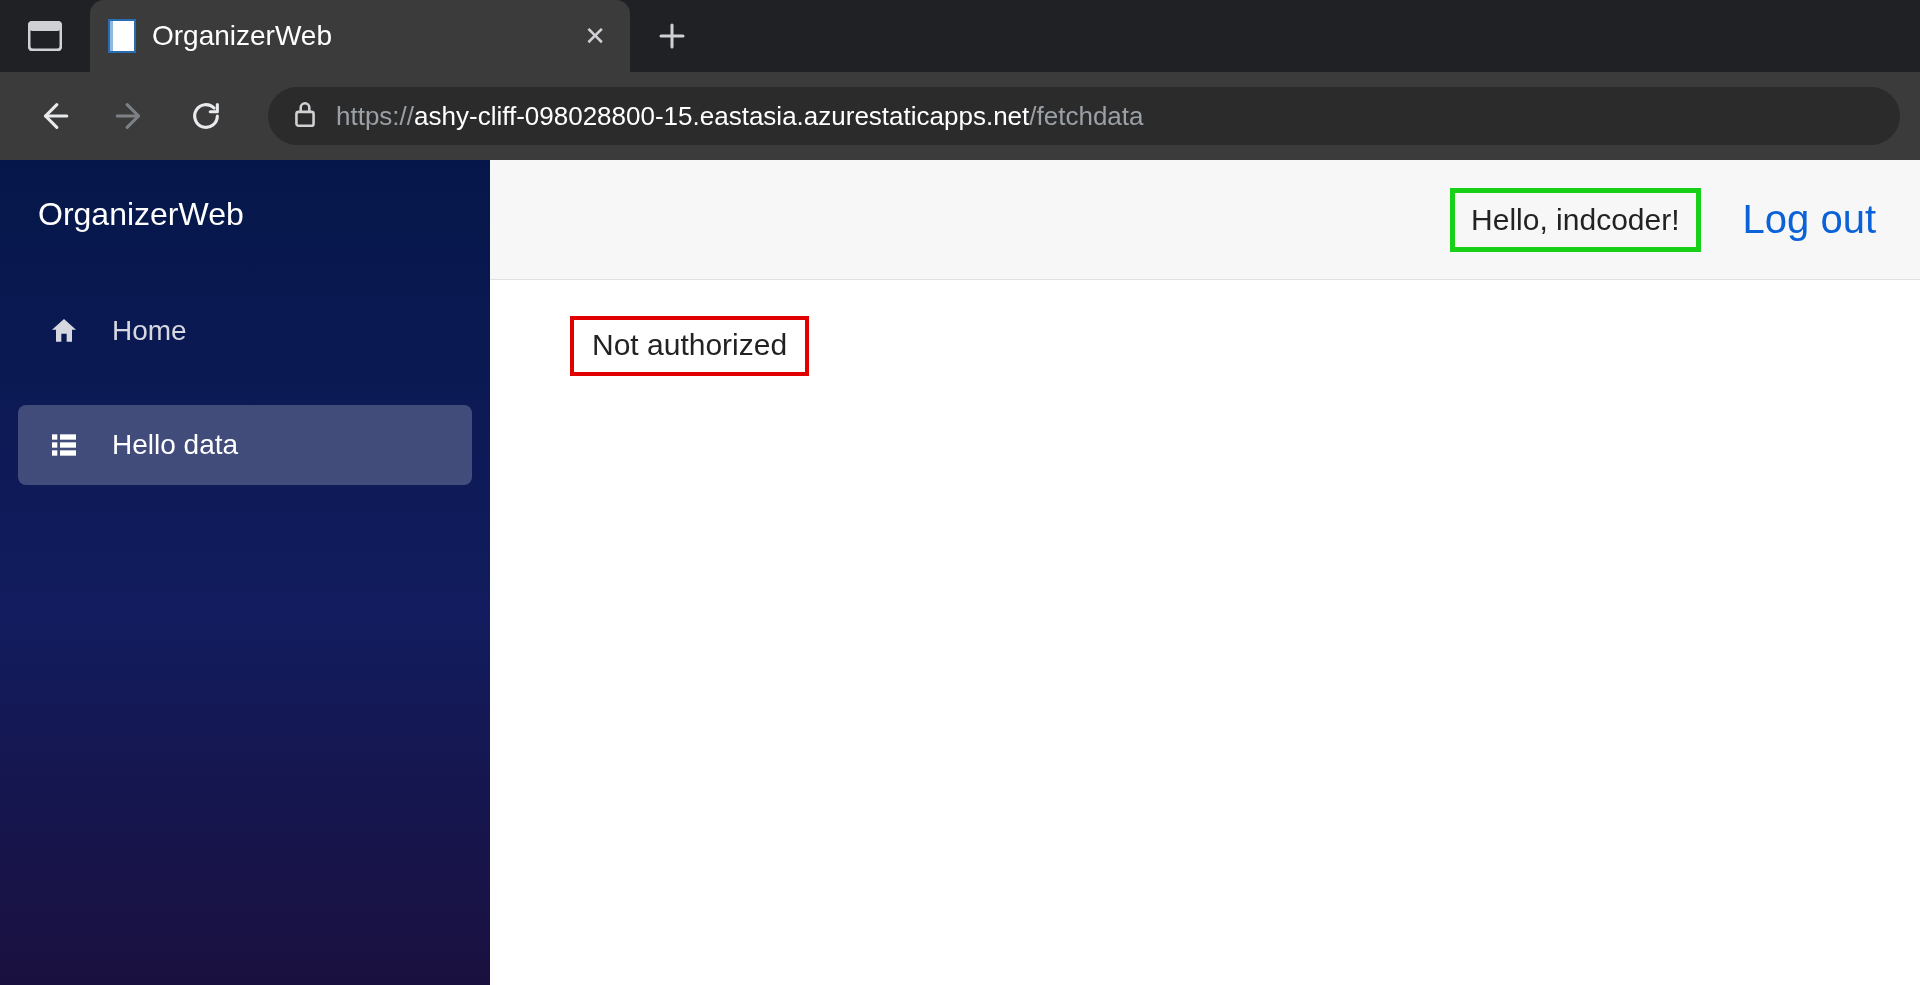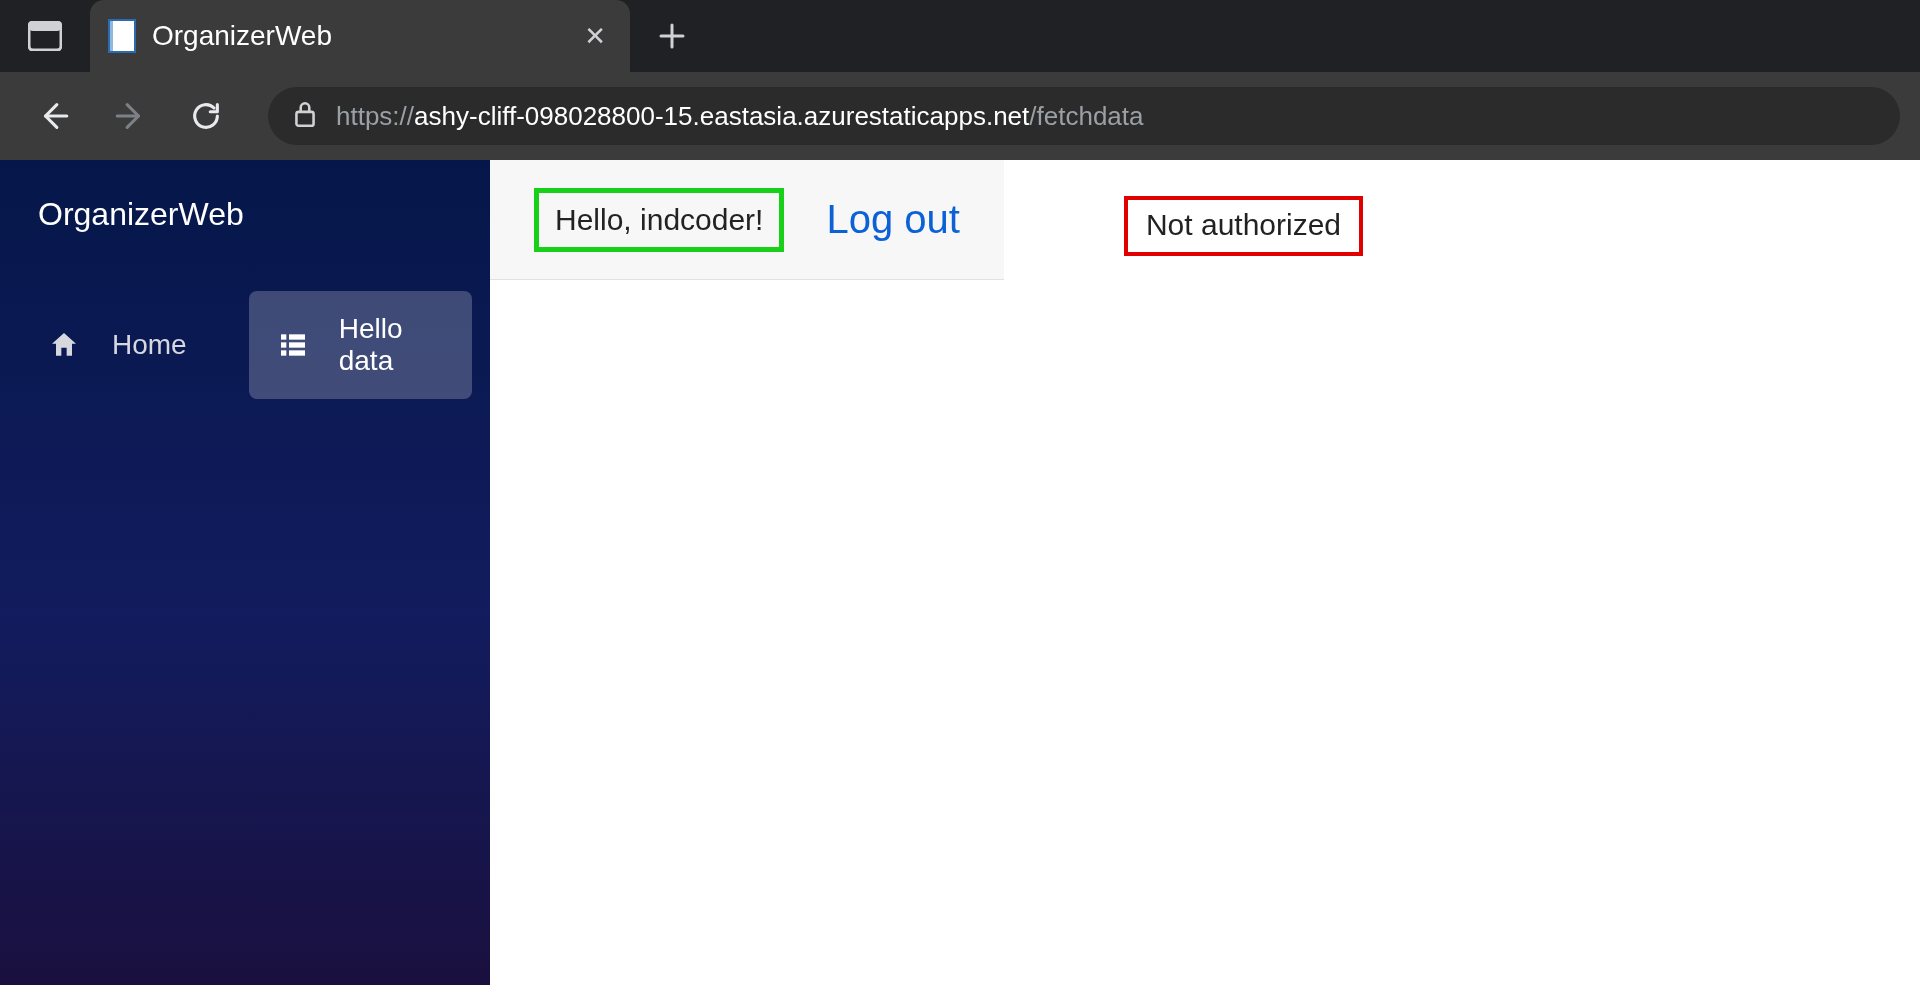--- a/index.html
+++ b/index.html
@@ -55,44 +55,44 @@
 
   .sidebar {
     width: 490px; color: #d7d7e0;
     background: linear-gradient(180deg, #05174a 0%, #121c5e 55%, #1a103f 100%);
     display: flex; flex-direction: column;
   }
   .brand {
     font-size: 32px; color: #fff; font-weight: 400;
     padding: 36px 38px 40px;
   }
-  .nav-list { display: flex; gap: 34px; padding: 18px 18px 0; }
+  .nav-list { display: flex; flex-direction: column; gap: 34px; padding: 18px 18px 0; }
   .nav-item {
     display: flex; align-items: center; gap: 30px;
     padding: 22px 28px; border-radius: 8px; cursor: pointer;
     font-size: 28px; color: #d7d7e0;
   }
   .nav-item.active { background: rgba(255,255,255,0.22); color: #ffffff; }
   .nav-item .nav-icon { width: 36px; height: 36px; display: flex; align-items: center; justify-content: center; }
   .nav-item .nav-icon svg { width: 32px; height: 32px; fill: currentColor; }
 
-  .main { flex: 1; display: flex; min-width: 0; }
+  .main { flex: 1; display: flex; flex-direction: column; min-width: 0; }
 
   .topbar {
     height: 120px; display: flex; align-items: center; justify-content: flex-end;
     padding: 0 44px; gap: 42px; border-bottom: 1px solid #dfe1e5;
     background: #f7f7f8;
   }
   .greeting {
     border: 5px solid #18d018; padding: 10px 16px;
     font-size: 30px; color: #222;
   }
   .logout-link { color: #0b61d6; font-size: 40px; cursor: pointer; }
 
-  .content { padding: 36px 120px; }
+  .content { padding: 36px 80px; }
   .not-auth {
     display: inline-block; border: 4px solid #e00000;
     padding: 8px 18px 10px; font-size: 30px; color: #222;
   }
 </style>
 </head>
 <body>
 
 <div class="browser-chrome">
   <div class="tab-strip">

